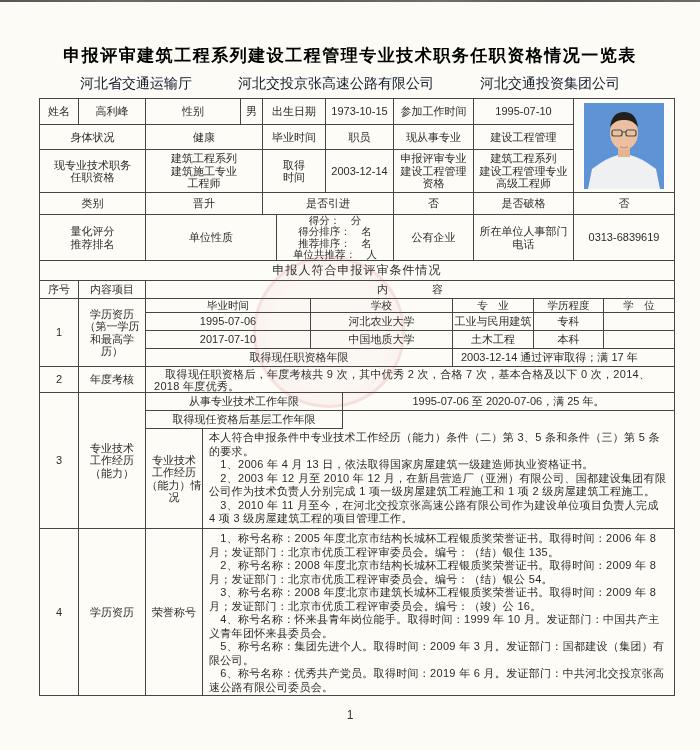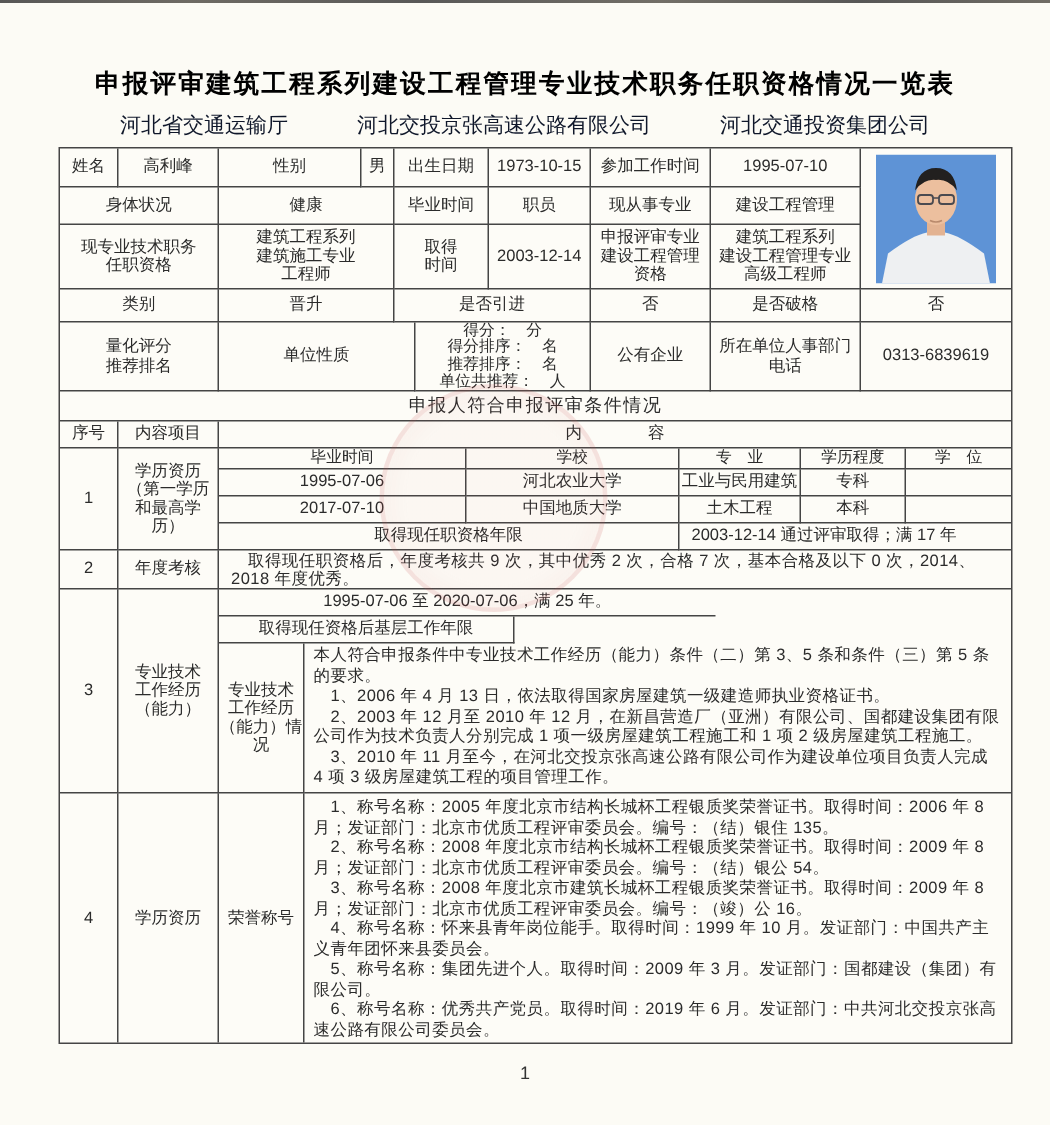--- a/index.html
+++ b/index.html
@@ -219,20 +219,21 @@
       <div class="c nr txt" style="width:528px;line-height:12px;padding:1px 8px">　取得现任职资格后，年度考核共 9 次，其中优秀 2 次，合格 7 次，基本合格及以下 0 次，2014、2018 年度优秀。</div>
     </div>
 
     <div class="row" style="height:136px">
       <div class="c" style="width:39px">3</div>
       <div class="c ml" style="width:67px">专业技术
 工作经历
 （能力）</div>
       <div class="icol" style="width:528px">
         <div class="row" style="height:18px">
+          <div class="c" style="width:197px">从事专业技术工作年限</div>
           <div class="c nr" style="width:331px">1995-07-06 至 2020-07-06，满 25 年。</div>
         </div>
         <div class="row" style="height:18px">
           <div class="c" style="width:197px">取得现任资格后基层工作年限</div>
         </div>
         <div class="row" style="height:100px">
           <div class="c ml" style="width:57px">专业技术
 工作经历
 （能力）情
 况</div>

